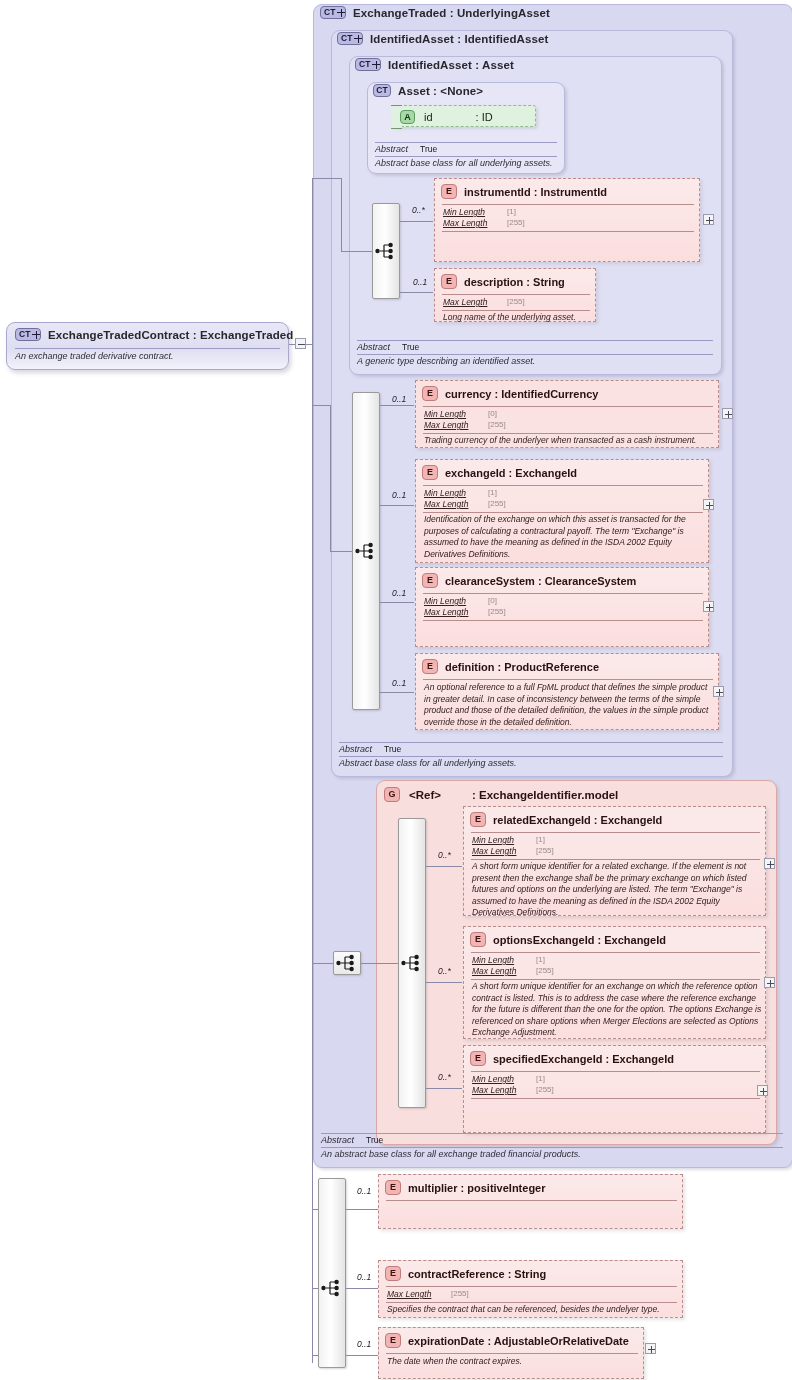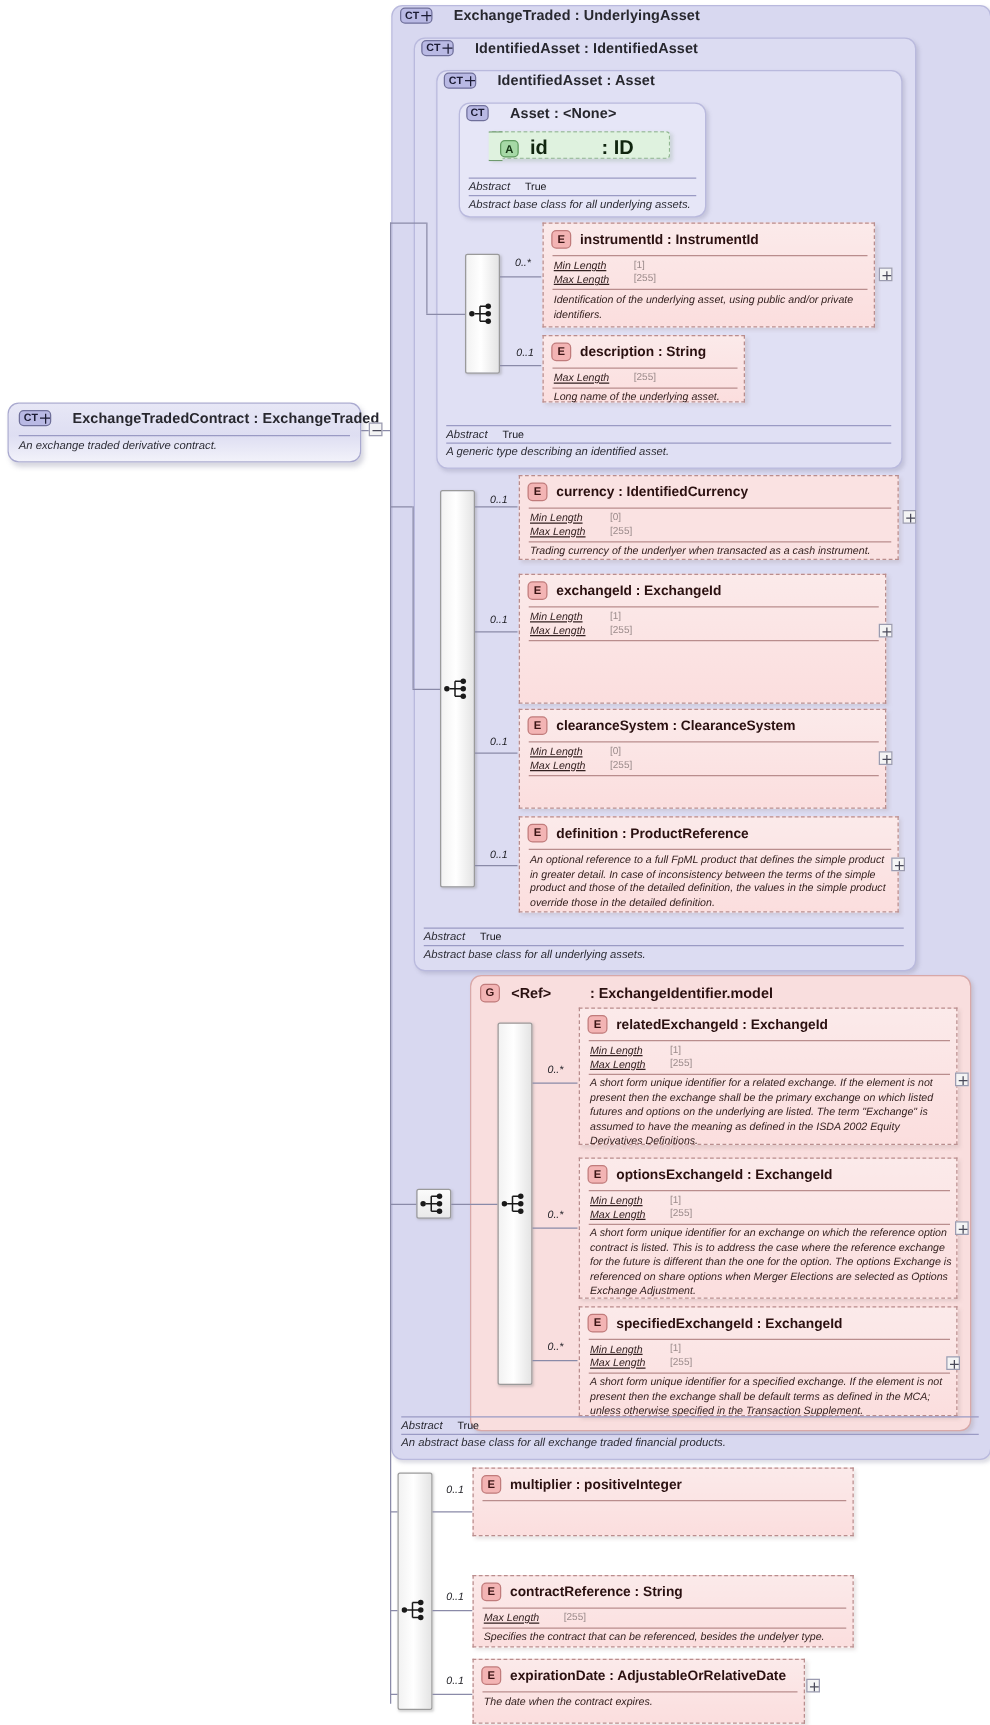--- a/index.html
+++ b/index.html
@@ -18,21 +18,21 @@
     border:1px solid #b9b9dd;
     border-radius:9px;
     box-shadow:2px 2px 3px rgba(120,120,150,.25);
   }
   .ct-box.lvl1{background:#d8d8f0;}
   .ct-box.lvl2{background:#dcdcf2;}
   .ct-box.lvl3{background:#e0e0f4;}
   .ct-box.lvl4{background:#e6e6f7;}
 
   
-  .ct-head{position:absolute;display:flex;align-items:center;gap:17px;
+  .ct-head{position:absolute;display:flex;align-items:center;gap:7px;
            white-space:nowrap;justify-content:space-between;}
   .ct-title{font-size:11.5px;font-weight:bold;color:#27272e;letter-spacing:.1px;}
 
   
   .badge{
     display:inline-flex;align-items:center;justify-content:center;
     height:13px;border:1px solid #6f6f9a;border-radius:4px;
     background:#b9b9e4;color:#1b1b33;font-size:8.5px;font-weight:bold;
     padding:0 3px;line-height:1;box-sizing:border-box;
   }
@@ -126,21 +126,21 @@
 
   
   .attr-box{
     position:absolute;box-sizing:border-box;
     background:#dff2df;border:1px dashed #93b893;
     border-radius:2px;
     box-shadow:2px 2px 3px rgba(120,150,120,.22);
   }
   .attr-head{position:absolute;left:8px;top:4px;display:flex;align-items:center;
              gap:9px;white-space:nowrap;}
-  .attr-title{font-size:16px;font-weight:bold;color:#10250f;}
+  .attr-title{font-size:11px;font-weight:normal;color:#10250f;}
 </style>
 </head>
 <body>
 
 <div id="stage">
 
   <div class="ct-box lvl1 abs" style="left:313px;top:4px;width:480px;height:1164px;"></div>
 
   <div class="ct-head" style="left:320px;top:6px;">
     <span class="badge ct">CT<i class="plus-glyph"></i></span>
@@ -210,21 +210,20 @@
       <span class="el-title">instrumentId : InstrumentId</span>
     </div>
     <div class="el-rule" style="left:7px;top:25px;width:252px;"></div>
     <div class="facet" style="left:8px;top:28px;">
       <span>Min Length</span><span class="val" style="position:absolute;left:56px;">[1]</span>
     </div>
     <div class="facet" style="left:8px;top:39px;">
       <span>Max Length</span><span class="val" style="position:absolute;left:56px;">[255]</span>
     </div>
     <div class="el-rule" style="left:7px;top:52px;width:252px;"></div>
-    <div class="el-doc" style="left:8px;top:55px;width:250px;">Identification of the underlying asset, using public and/or private identifiers.</div>
   </div>
   <div class="tog" style="left:703px;top:214px;">
       <i class="hb"></i>
       <i class="vb"></i>
     </div>
 
   <div class="el-box" style="left:434px;top:268px;width:162px;height:54px;">
     <div class="el-head">
       <span class="badge e">E</span>
       <span class="el-title">description : String</span>
@@ -292,20 +291,21 @@
       <span class="el-title">exchangeId : ExchangeId</span>
     </div>
     <div class="el-rule" style="left:7px;top:25px;width:280px;"></div>
     <div class="facet" style="left:8px;top:28px;">
       <span>Min Length</span><span class="val" style="position:absolute;left:56px;">[1]</span>
     </div>
     <div class="facet" style="left:8px;top:39px;">
       <span>Max Length</span><span class="val" style="position:absolute;left:56px;">[255]</span>
     </div>
     <div class="el-rule" style="left:7px;top:52px;width:280px;"></div>
+    <div class="el-doc" style="left:8px;top:54px;width:282px;">Identification of the exchange on which this asset is transacted for the purposes of calculating a contractural payoff. The term "Exchange" is assumed to have the meaning as defined in the ISDA 2002 Equity Derivatives Definitions.</div>
   </div>
   <div class="tog" style="left:703px;top:499px;">
       <i class="hb"></i>
       <i class="vb"></i>
     </div>
 
   <div class="el-box" style="left:415px;top:567px;width:294px;height:80px;">
     <div class="el-head">
       <span class="badge e">E</span>
       <span class="el-title">clearanceSystem : ClearanceSystem</span>
@@ -424,21 +424,20 @@
       <span class="el-title">specifiedExchangeId : ExchangeId</span>
     </div>
     <div class="el-rule" style="left:7px;top:25px;width:289px;"></div>
     <div class="facet" style="left:8px;top:28px;">
       <span>Min Length</span><span class="val" style="position:absolute;left:56px;">[1]</span>
     </div>
     <div class="facet" style="left:8px;top:39px;">
       <span>Max Length</span><span class="val" style="position:absolute;left:56px;">[255]</span>
     </div>
     <div class="el-rule" style="left:7px;top:52px;width:289px;"></div>
-    <div class="el-doc" style="left:8px;top:54px;width:291px;">A short form unique identifier for a specified exchange. If the element is not present then the exchange shall be default terms as defined in the MCA; unless otherwise specified in the Transaction Supplement.</div>
   </div>
   <div class="tog" style="left:757px;top:1085px;">
       <i class="hb"></i>
       <i class="vb"></i>
     </div>
 
   <div class="meta-sep" style="left:321px;top:1133px;width:462px;"></div>
   <div class="meta-abstract" style="left:321px;top:1135px;">
     <span class="k">Abstract</span><span class="v">True</span>
   </div>

